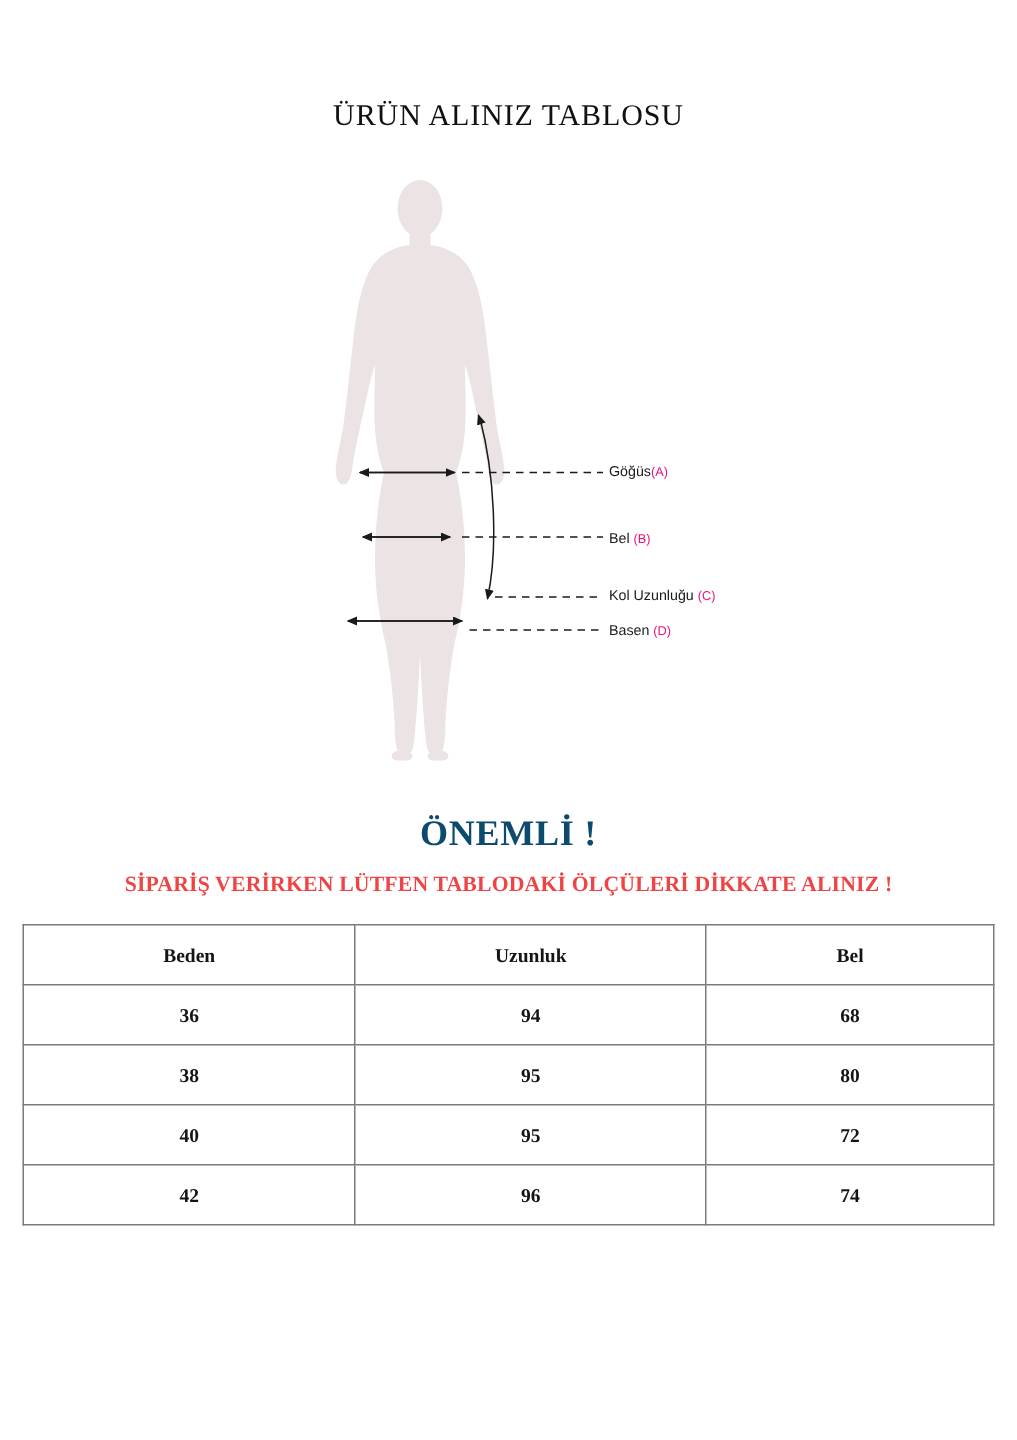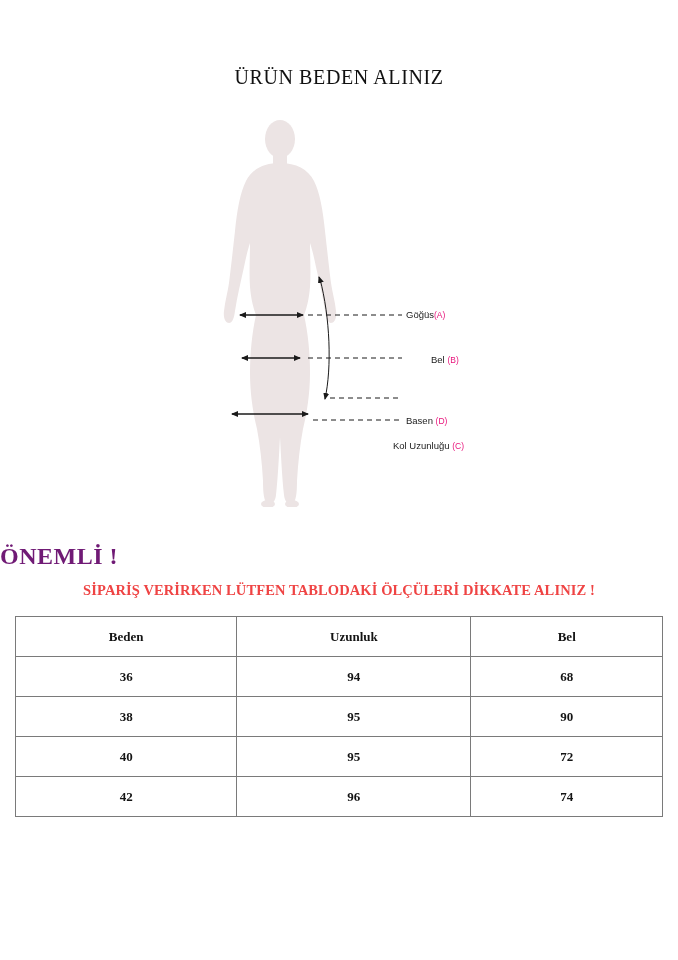--- a/index.html
+++ b/index.html
@@ -62,28 +62,28 @@
     font-family: "Liberation Sans", sans-serif;
     font-size: 9.5px;
     color: #1b1b1b;
     white-space: nowrap;
   }
   .lbl .code {
     color: #e8127a;
     font-size: 8.5px;
   }
   .lbl-gogus { left: 406px; top: 202px; }
-  .lbl-bel   { left: 406px; top: 247px; margin-left: 25px; }
-  .lbl-kol   { left: 393px; top: 285px; margin-top: 48px; }
+  .lbl-bel   { left: 406px; top: 247px; }
+  .lbl-kol   { left: 406px; top: 285px; }
   .lbl-basen { left: 406px; top: 308px; }
 
   
   .notice-main {
-    text-align: left;
-    color: #701a75;
+    text-align: center;
+    color: #0c4a6e;
     font-family: "Liberation Serif", serif;
     font-weight: bold;
     font-size: 24px;
     margin-top: 16px;
     letter-spacing: 0.5px;
   }
   .notice-sub {
     text-align: center;
     color: #ef4444;
     font-family: "Liberation Serif", serif;
@@ -120,21 +120,21 @@
   }
   table.size-table col.c1 { width: 34.2%; }
   table.size-table col.c2 { width: 36.2%; }
   table.size-table col.c3 { width: 29.6%; }
 </style>
 </head>
 <body>
 
 <div class="page">
 
-  <h1 class="doc-title">ÜRÜN BEDEN ALINIZ</h1>
+  <h1 class="doc-title">ÜRÜN ALINIZ TABLOSU</h1>
 
   <div class="diagram">
 
     <svg class="figure-svg" viewBox="0 0 200 400">
       <g fill="#ece4e4">
 
         <ellipse cx="100" cy="32" rx="15" ry="19"></ellipse>
 
         <rect x="93" y="47" width="14" height="12"></rect>
 
@@ -240,21 +240,21 @@
       </thead>
       <tbody>
         <tr>
           <td>36</td>
           <td>94</td>
           <td>68</td>
         </tr>
         <tr>
           <td>38</td>
           <td>95</td>
-          <td>90</td>
+          <td>80</td>
         </tr>
         <tr>
           <td>40</td>
           <td>95</td>
           <td>72</td>
         </tr>
         <tr>
           <td>42</td>
           <td>96</td>
           <td>74</td>

